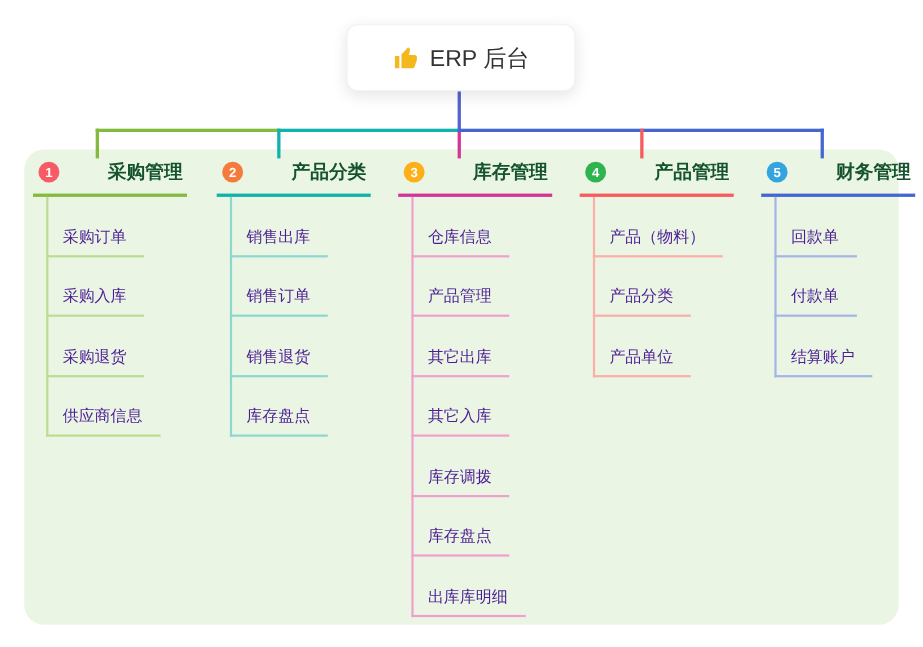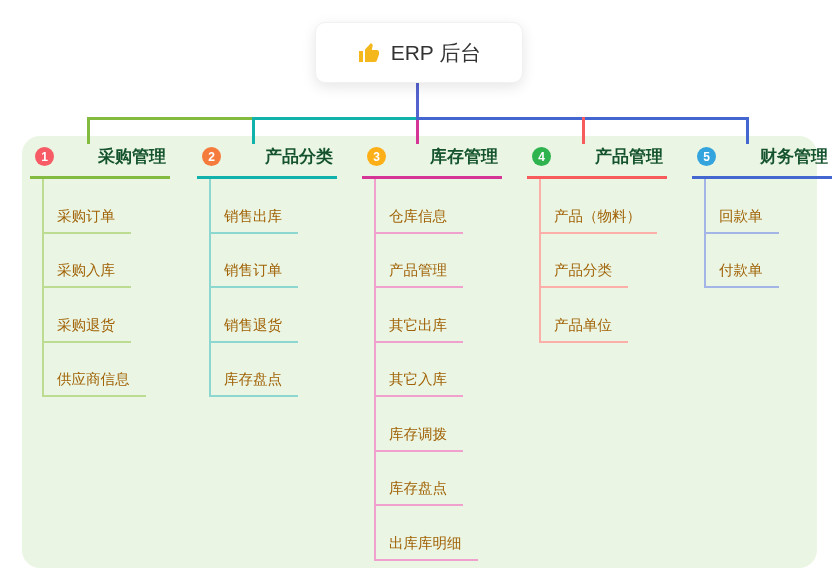--- a/index.html
+++ b/index.html
@@ -51,21 +51,21 @@
   }
   .branch-title { font-size:17px; font-weight:600; color:#14532d; line-height:23px; white-space:nowrap;margin-left:36px; }
   .branch-body { position:relative; }
   .branch-body::before {
     content:''; position:absolute; left:12px; top:0; bottom:0; width:2px;
     background:var(--cl);
   }
   .child-row { height:54.5px; display:flex; align-items:flex-end; margin-left:12px; cursor:pointer; }
   .child-label {
     border-bottom:2px solid var(--cl); padding:0 16px 7px 15px;
-    font-size:14.5px; color:#a16207; white-space:nowrap; line-height:17px;
+    font-size:14.5px; color:#4c1d95; white-space:nowrap; line-height:17px;
   }
 </style>
 </head>
 <body>
 
 <div class="canvas">
 
   <div class="panel" style="background: rgb(234, 246, 227);"></div>
 
   <div class="line stem" style="background: rgb(84, 99, 206);"></div>
@@ -179,17 +179,20 @@
       <span class="badge" style="background: rgb(51, 164, 221);">5</span>
       <span class="branch-title">财务管理</span>
     </div>
     <div class="branch-body">
           <div class="child-row">
             <span class="child-label">回款单</span>
           </div>
           <div class="child-row">
             <span class="child-label">付款单</span>
           </div>
+          <div class="child-row">
+            <span class="child-label">结算账户</span>
+          </div>
         </div>
   </div>
     </div>
 
 </div>
 
 </body></html>

